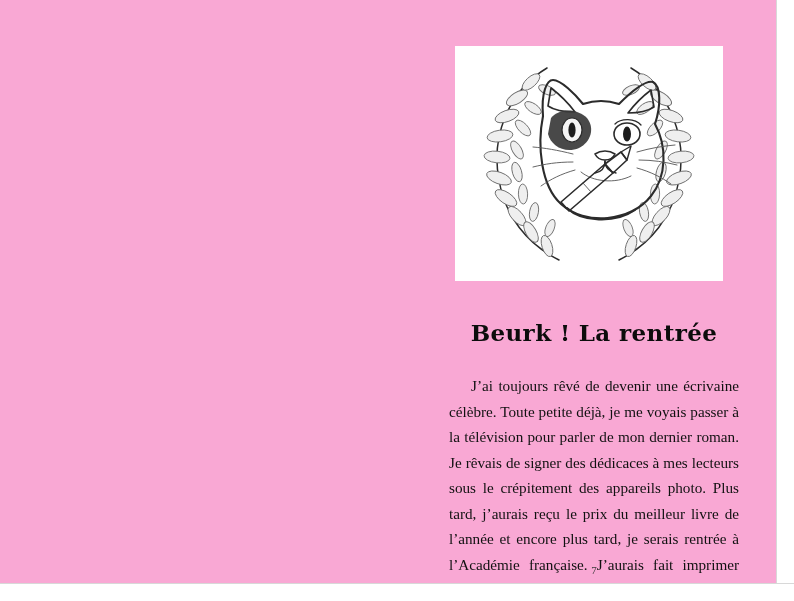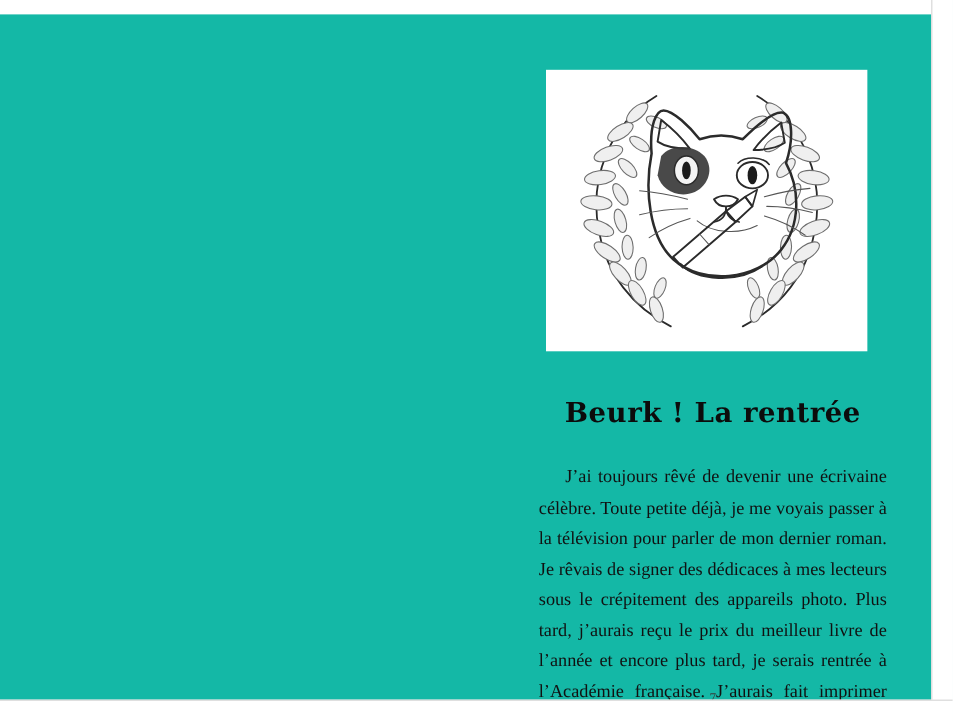--- a/index.html
+++ b/index.html
@@ -13,24 +13,24 @@
     font-family: "Liberation Serif", serif;
     color: #111111;
     overflow: hidden;
     position: relative;
   }
 
   
   #page-sheet {
     position: absolute;
     left: 0;
-    top: 12px;
+    top: 0;
     width: 776px;
     height: 583px;
-    background: #14b8a6;
+    background: #f9a8d4;
     box-sizing: border-box;
   }
   #page-edge-right {
     position: absolute;
     left: 776px;
     top: 0;
     width: 18px;
     height: 601px;
     background: #ffffff;
     border-left: 1px solid #d8d8d8;

